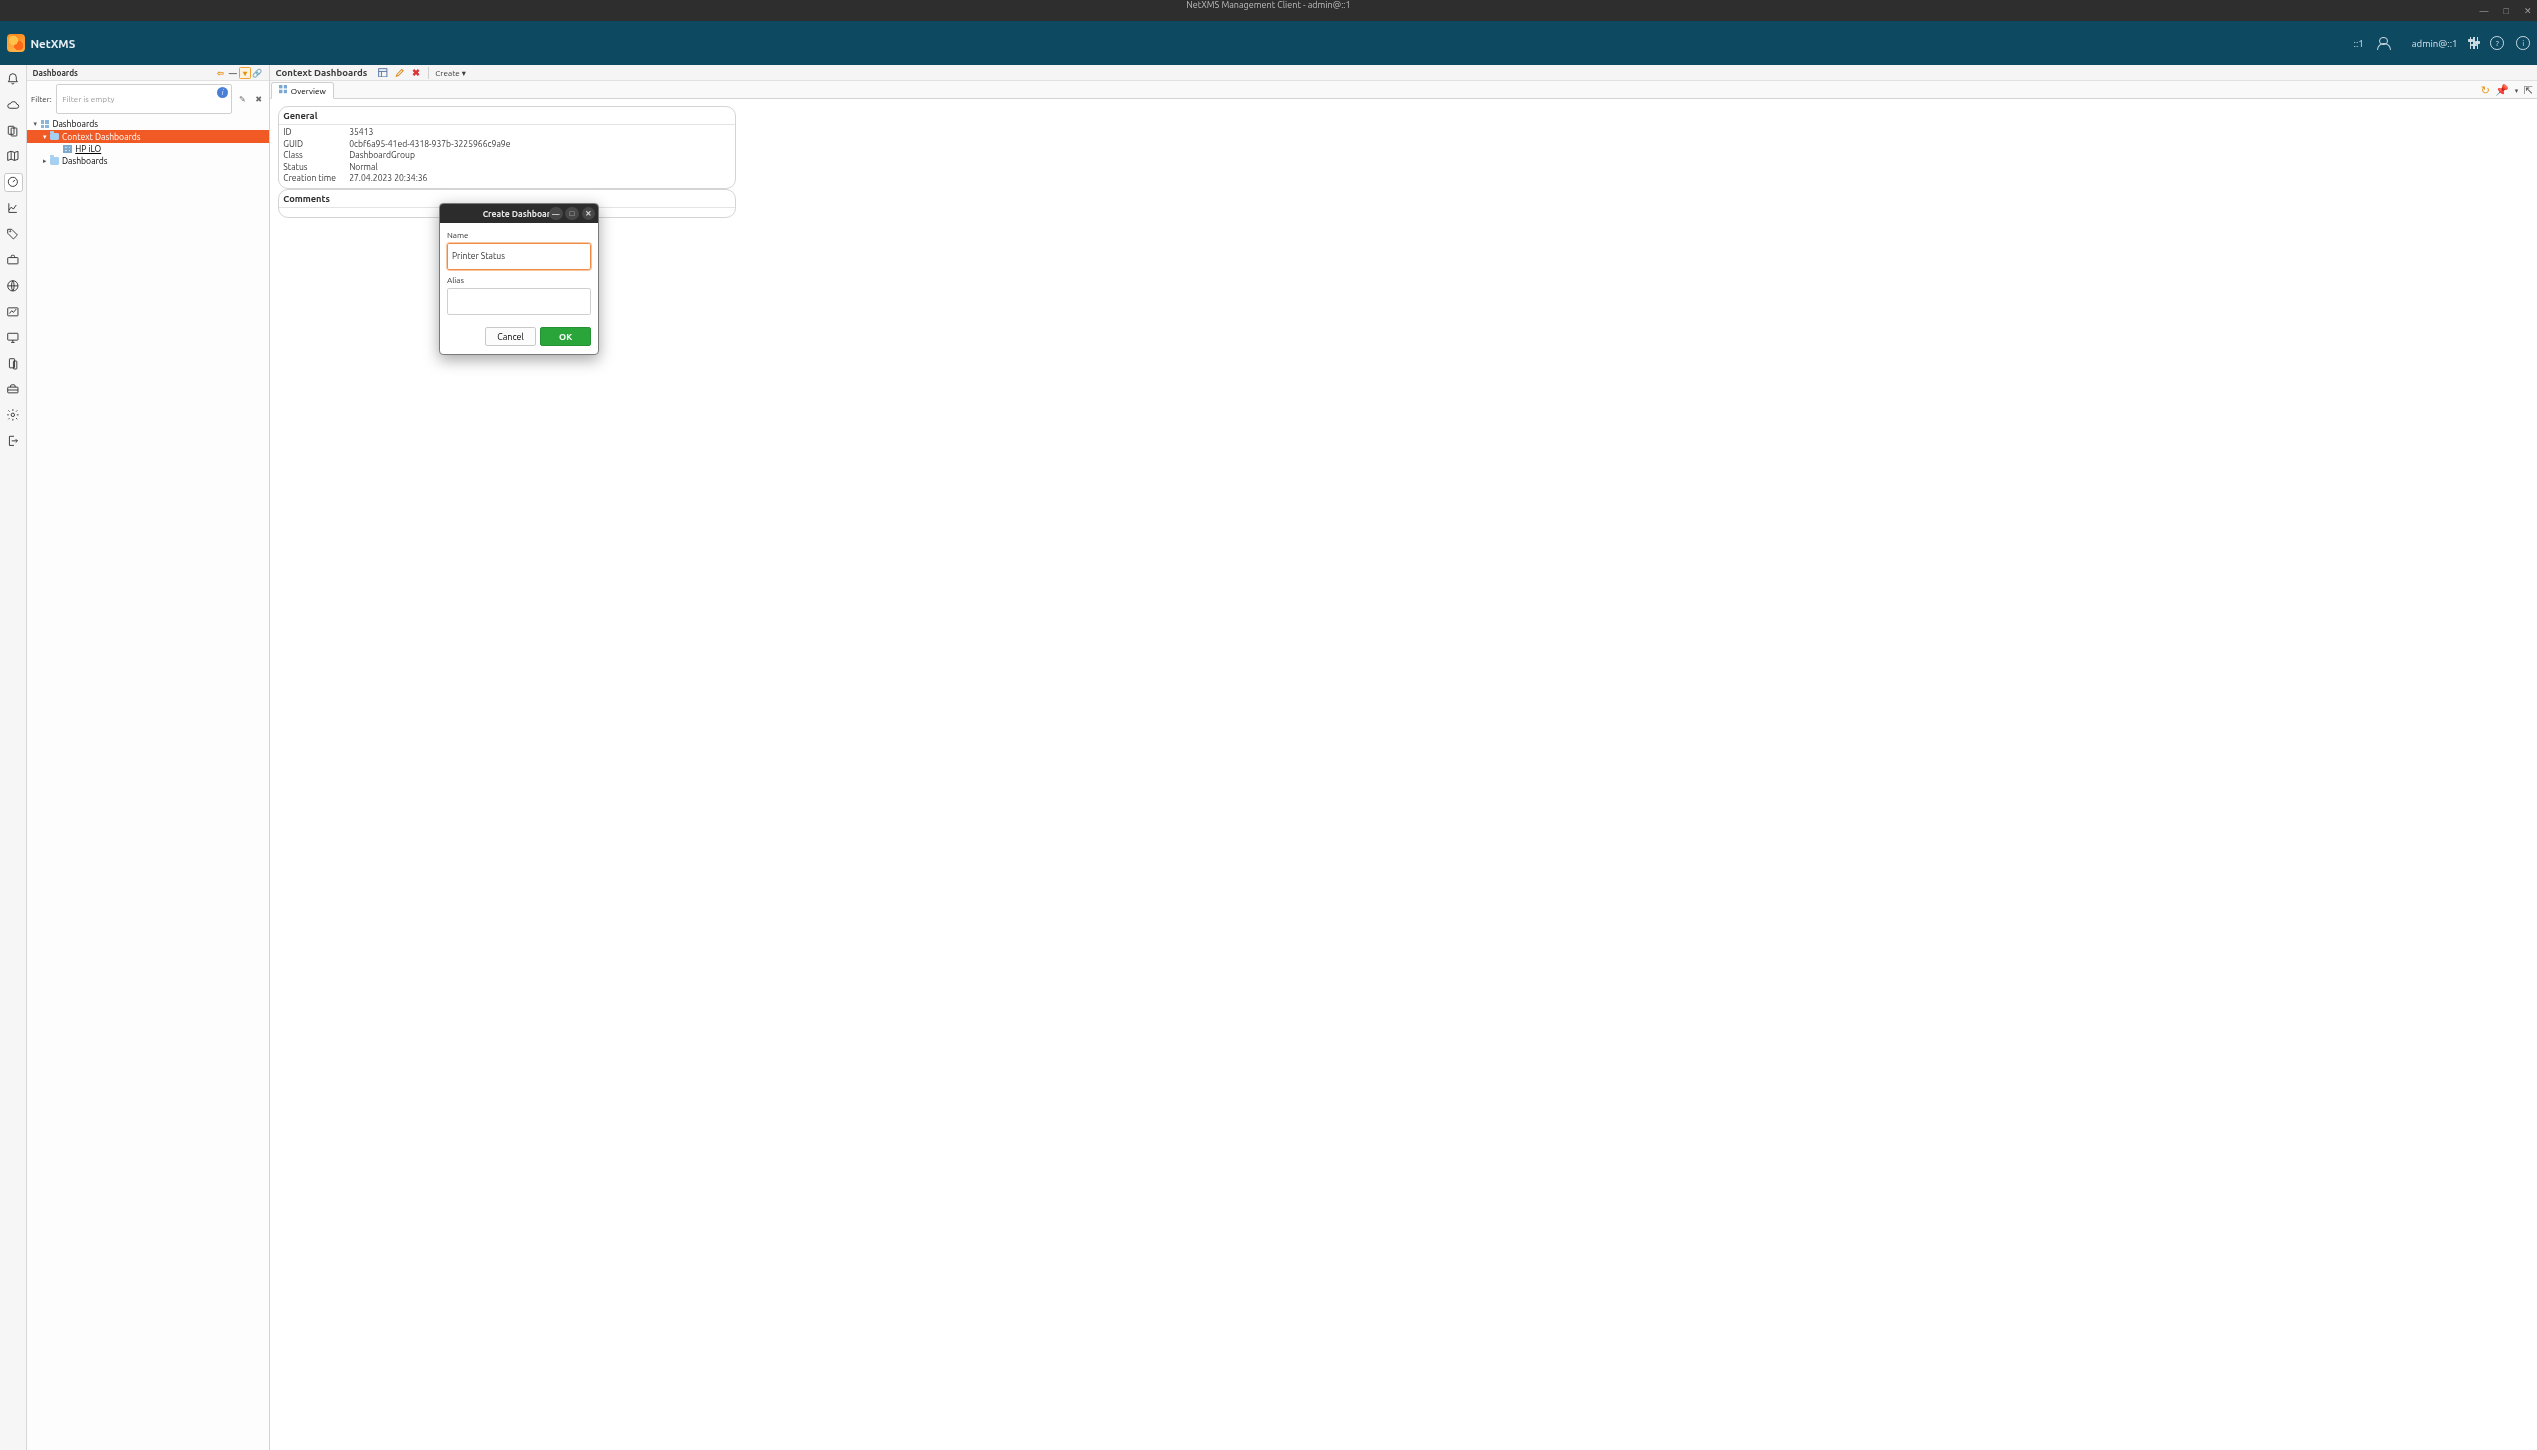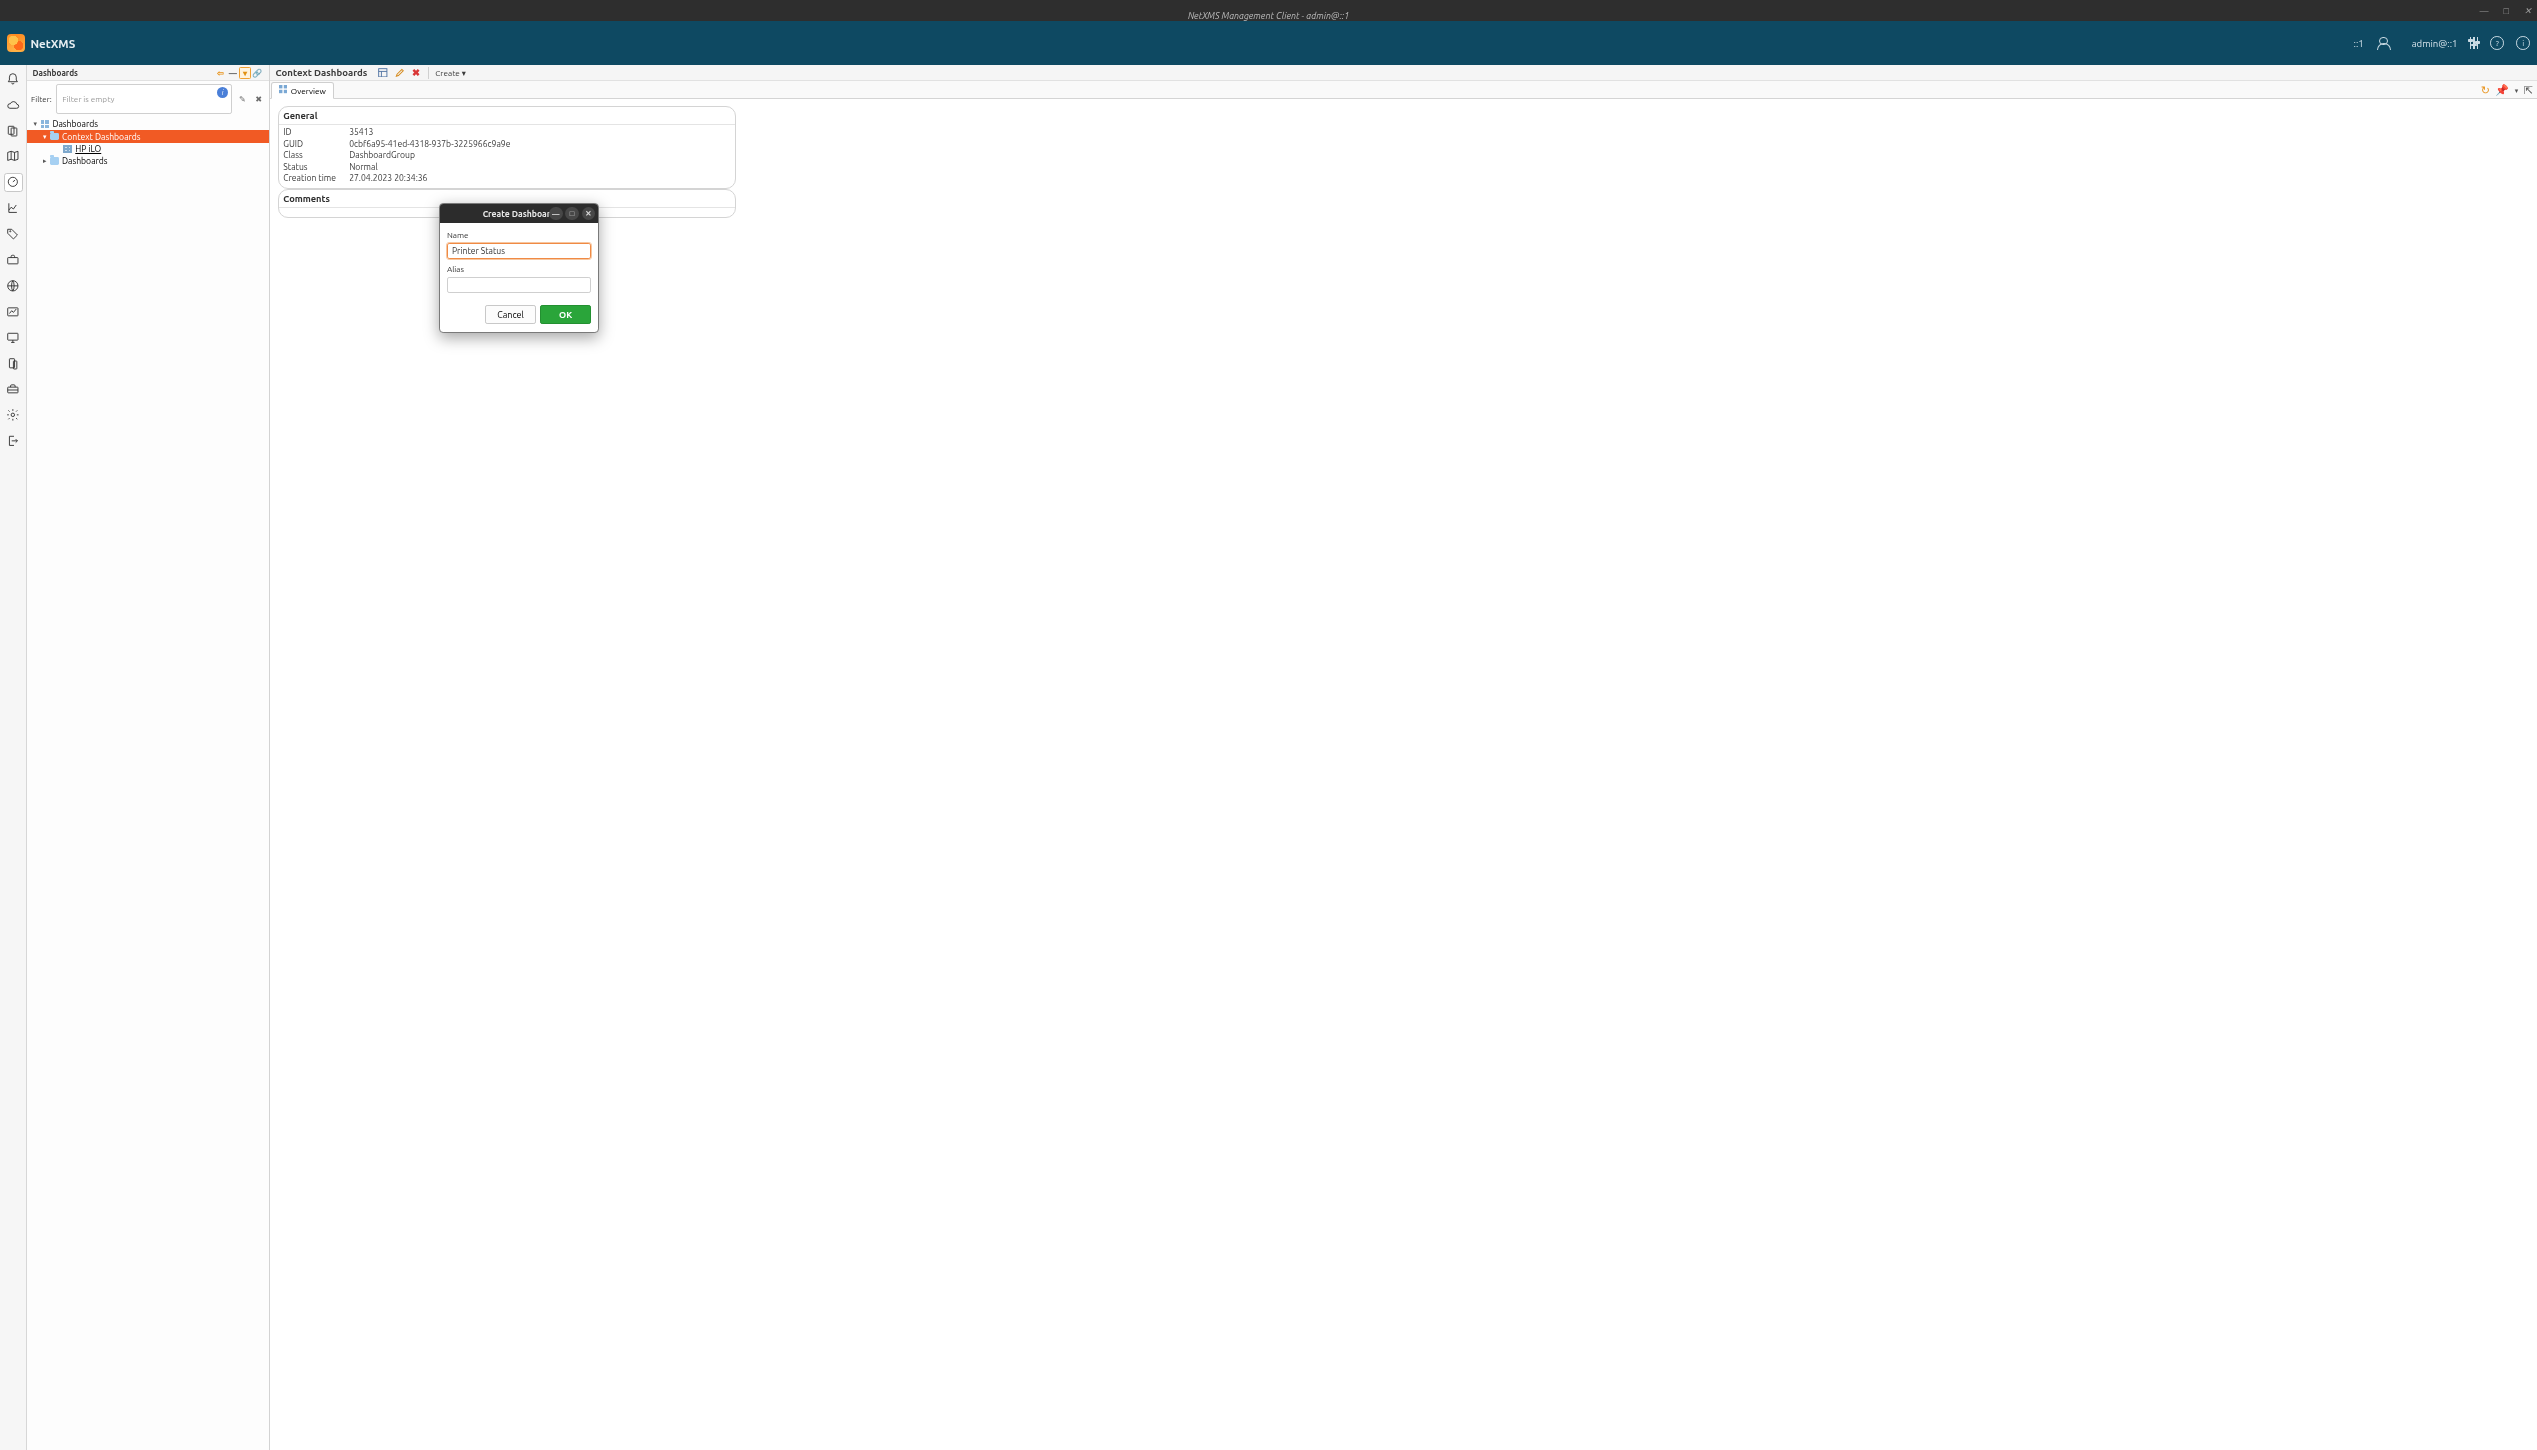--- a/index.html
+++ b/index.html
@@ -1,19 +1,19 @@
 <!DOCTYPE html>
 <html style="font-size:11px"><head>
 <meta charset="utf-8">
 <style>
   * { box-sizing: border-box; margin: 0; padding: 0; font-family: "Ubuntu", "Segoe UI", Arial, sans-serif; }
   html, body { width: 100%; height: 100%; background: #fff; }
   .window-title-bar {
     background: #2e2e2e; color: #bdbdbd; height: 21px; display: flex;
-    align-items: flex-end; justify-content: center; position: relative; font-size: 9px; font-style: italic;
+    align-items: flex-start; justify-content: center; position: relative; font-size: 9px;
   }
   .window-controls { position: absolute; right: 5.5px; top: 0; height: 21px; display: flex; align-items: center; gap: 15px; color: #9d9d9d; }
   .app-header {
     background: #0d4a63; background: linear-gradient(#0e4962,#0e4962);
     height: 44px; display: flex; align-items: center; padding: 0 6.9px; color: #cfe4ef;
   }
   .logo { display: flex; align-items: center; gap: 5.5px; }
   .logo-swirl {
     width: 18px; height: 18px; border-radius: 4.1px; background:
       radial-gradient(circle at 35% 35%, #ffc24a 0 28%, transparent 29%),
@@ -131,21 +131,21 @@
     justify-content: center; font-size: 8.6px; font-weight: 600; position: relative;
   }
   .modal-ctrls { position: absolute; right: 2.7px; top: 2.7px; display: flex; gap: 2.7px; }
   .modal-ctrl {
     width: 13.7px; height: 13.7px; border-radius: 50%; background: #474747; color: #d9d9d9;
     display: flex; align-items: center; justify-content: center; font-size: 7.5px; cursor: pointer;
   }
   .modal-body { padding: 6.9px 6.9px 8.2px; }
   .form-label { font-size: 8.2px; color: #3a3a3a; margin-bottom: 2.7px; display: block; }
   .form-input {
-    width: 100%; height: 16px; border: 0.7px solid #f08a44; outline: 0.7px solid #f6c7a1;
+    width: 100%; height: 27px; border: 0.7px solid #f08a44; outline: 0.7px solid #f6c7a1;
     border-radius: 2.1px; padding: 0 4.1px; font-size: 8.6px; color: #333; margin-bottom: 5.5px;
   }
   .form-input.plain { border: 0.7px solid #cfcfcf; outline: none; }
   .modal-buttons { display: flex; justify-content: flex-end; gap: 4.1px; margin-top: 6.9px; }
   .btn {
     height: 19px; min-width: 51px; border-radius: 2.1px; border: 0.7px solid #c8c8c8;
     background: #fcfcfc; font-size: 9px; cursor: pointer;
   }
   .btn.primary { background: #2aa53a; border-color: #239031; color: #fff; font-weight: bold; }
 

